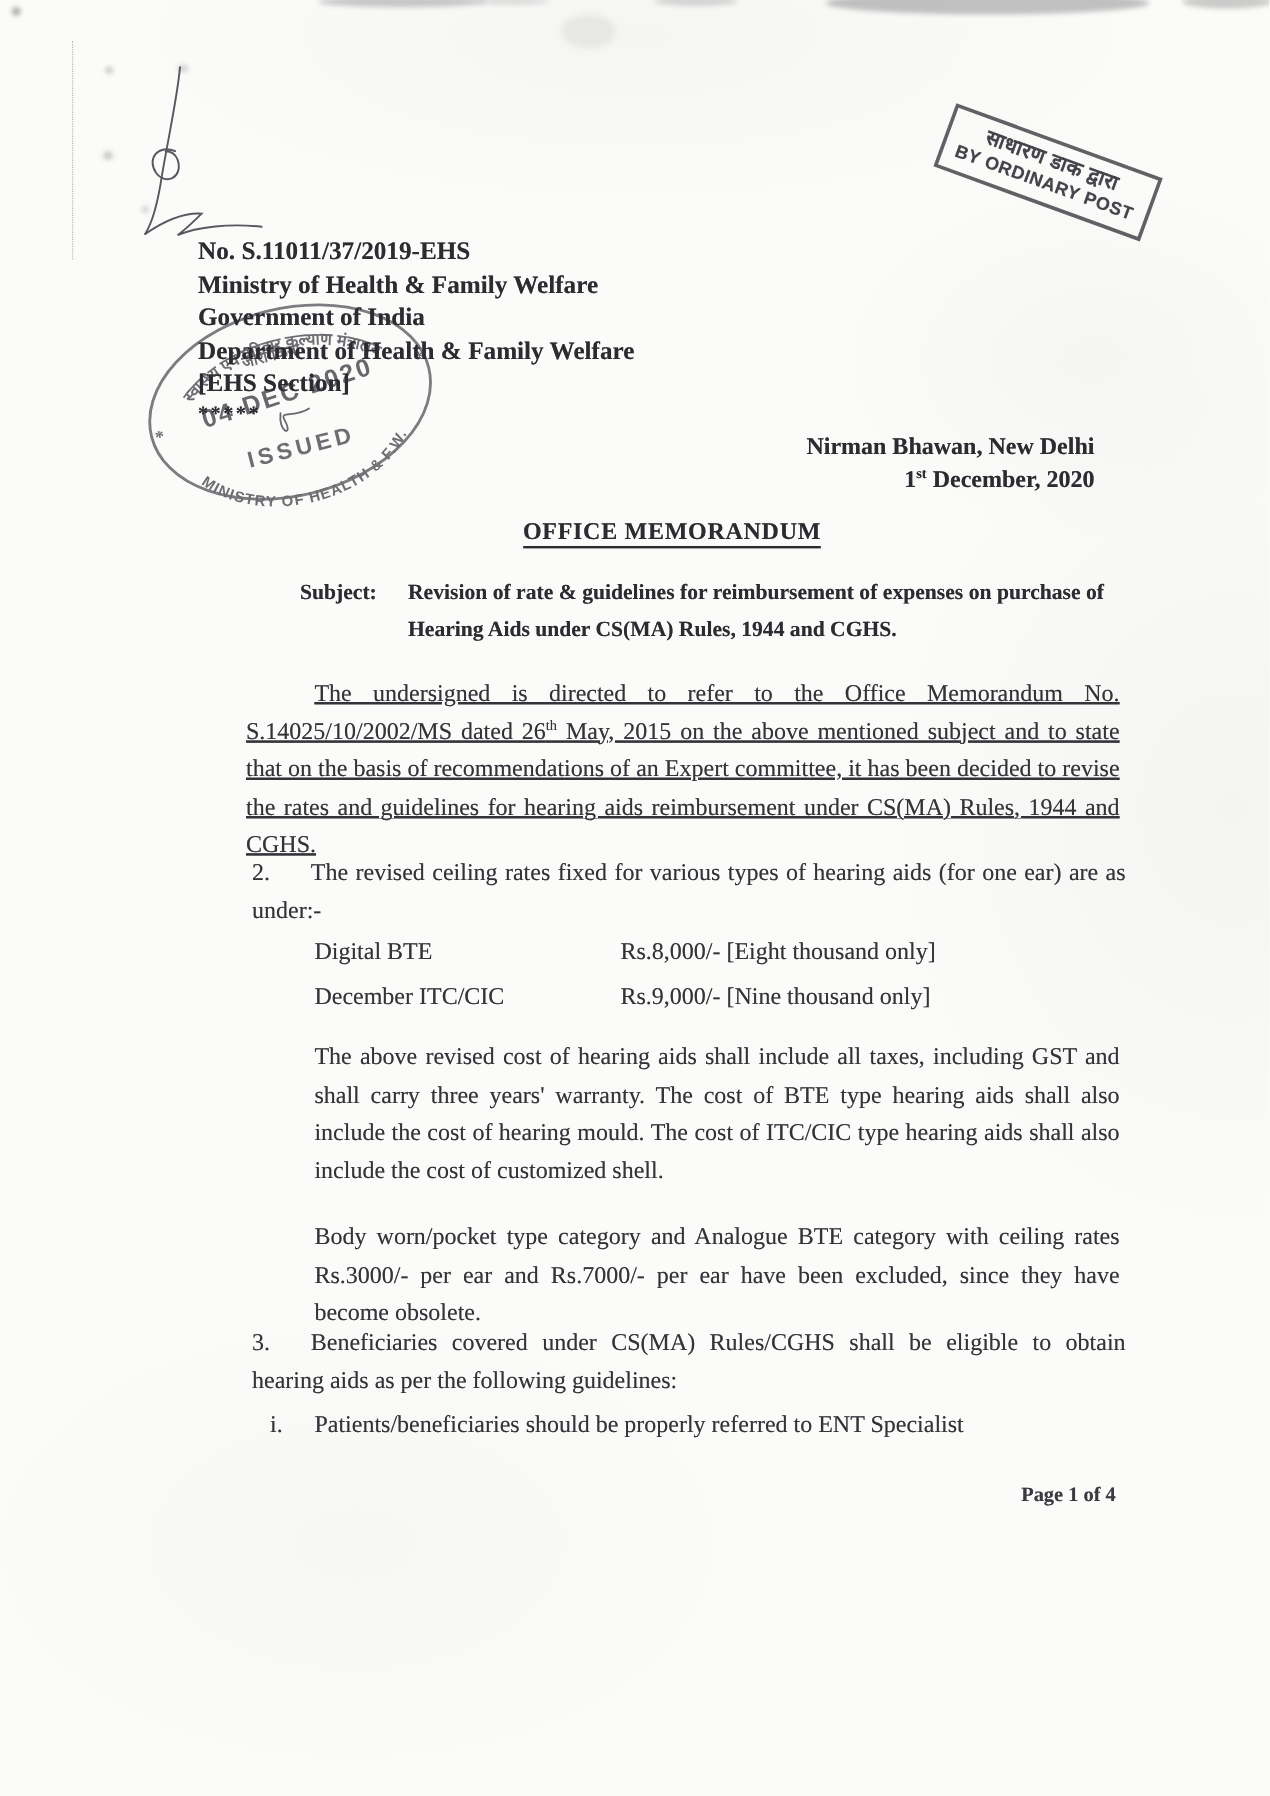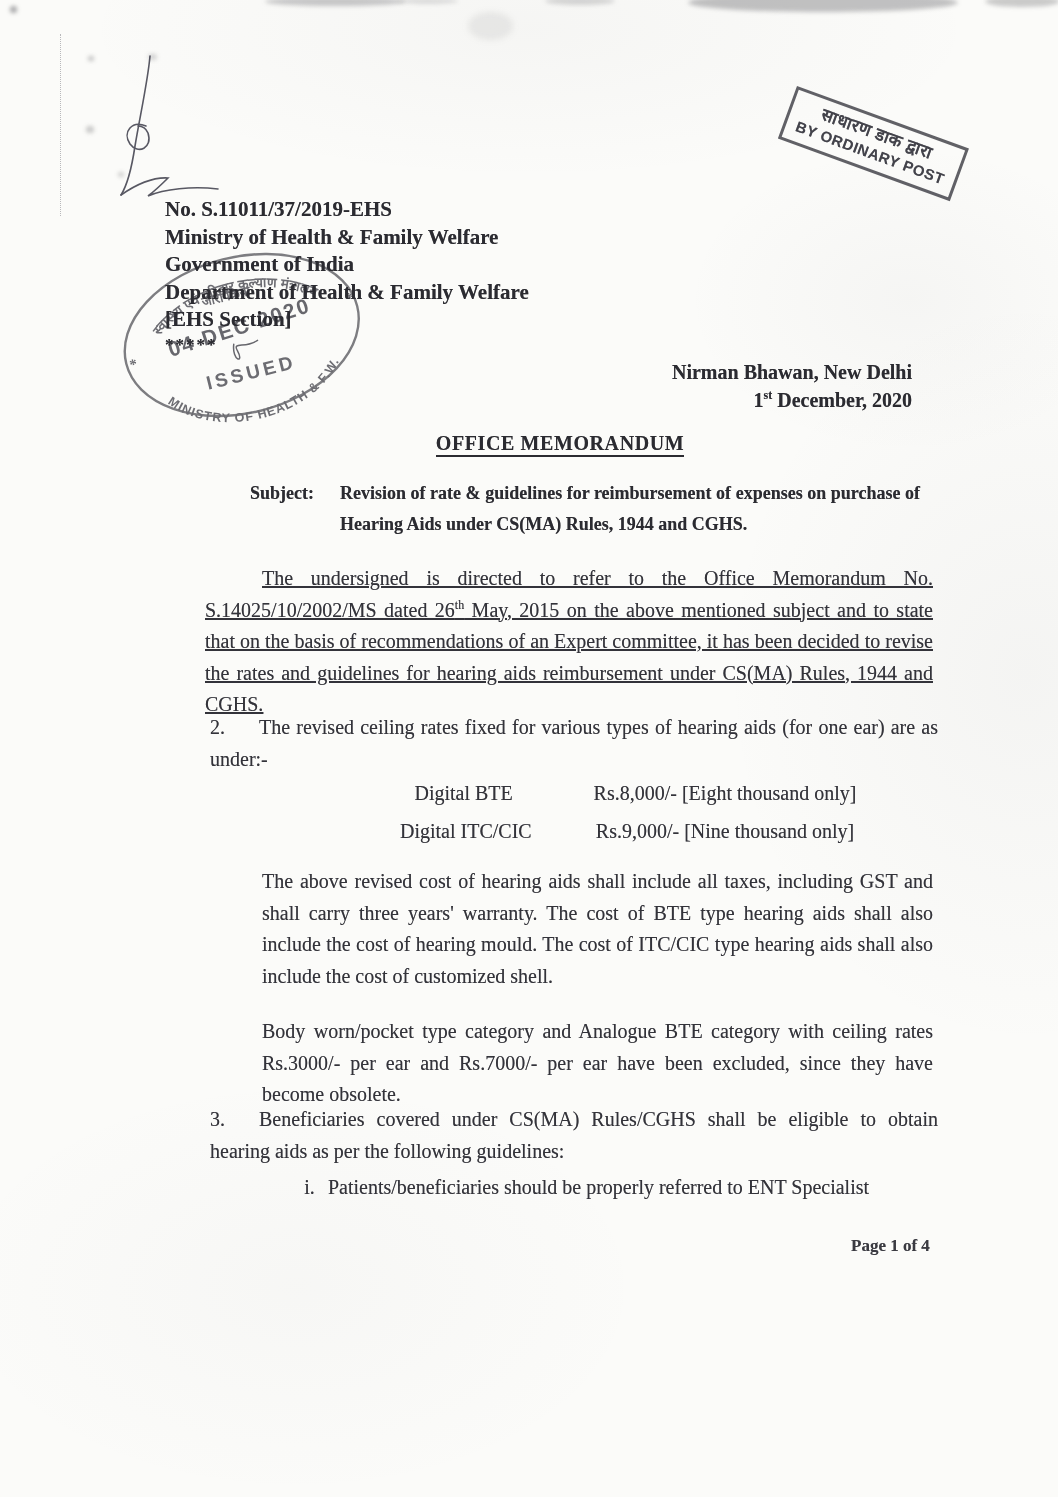--- a/index.html
+++ b/index.html
@@ -37,21 +37,21 @@
   }
   .post-stamp .hn{font-size:17px;font-weight:bold;line-height:20px;}
   .post-stamp .en{font-size:15px;font-weight:bold;line-height:19px;white-space:nowrap;}
   .issued-stamp{
     position:absolute;left:116px;top:242px;width:252px;height:188px;
     transform:rotate(-14deg);transform-origin:center center;
     opacity:0.85;
   }
   
   .ink{color:#2b2b31;text-shadow:0 0 0.5px rgba(43,43,49,0.55);}
-  .body-ink{color:#33333a;text-shadow:0 0 0.45px rgba(51,51,58,0.5);text-align:center;}
+  .body-ink{color:#33333a;text-shadow:0 0 0.45px rgba(51,51,58,0.5);}
   .header-block{
     position:absolute;left:165px;top:196px;width:790px;
     font-size:21px;font-weight:bold;line-height:27.5px;
   }
   .header-block .stars{font-size:17px;line-height:22px;letter-spacing:2px;}
   .dateline{
     position:absolute;right:146px;top:358px;
     text-align:right;font-size:20px;font-weight:bold;line-height:28px;
   }
   .om-title{
@@ -168,21 +168,21 @@
   <div class="para p1 body-ink"><span>The undersigned is directed to refer to the Office Memorandum No. S.14025/10/2002/MS dated 26</span><sup>th</sup><span> May, 2015 on the above mentioned subject and to state that on the basis of recommendations of an Expert committee, it has been decided to revise the rates and guidelines for hearing aids reimbursement under CS(MA) Rules, 1944 and CGHS.</span></div>
 
   <div class="para numbered i2 body-ink"><span>2.</span><span class="num-gap"></span><span>The revised ceiling rates fixed for various types of hearing aids (for one ear) are as under:-</span></div>
 
   <div class="rate-row r1 body-ink">
     <span class="rtype">Digital BTE</span>
     <span>Rs.8,000/-</span>
     <span>[Eight thousand only]</span>
   </div>
   <div class="rate-row r2 body-ink">
-    <span class="rtype">Digital ITC/CIC</span>
+    <span class="rtype">December ITC/CIC</span>
     <span>Rs.9,000/-</span>
     <span>[Nine thousand only]</span>
   </div>
 
   <div class="para blk p-tax body-ink">The above revised cost of hearing aids shall include all taxes, including GST and shall carry three years' warranty. The cost of BTE type hearing aids shall also include the cost of hearing mould. The cost of ITC/CIC type hearing aids shall also include the cost of customized shell.</div>
 
   <div class="para blk p-exc body-ink">Body worn/pocket type category and Analogue BTE category with ceiling rates Rs.3000/- per ear and Rs.7000/- per ear have been excluded, since they have become obsolete.</div>
 
   <div class="para numbered i3 body-ink"><span>3.</span><span class="num-gap"></span><span>Beneficiaries covered under CS(MA) Rules/CGHS shall be eligible to obtain hearing aids as per the following guidelines:</span></div>
 

